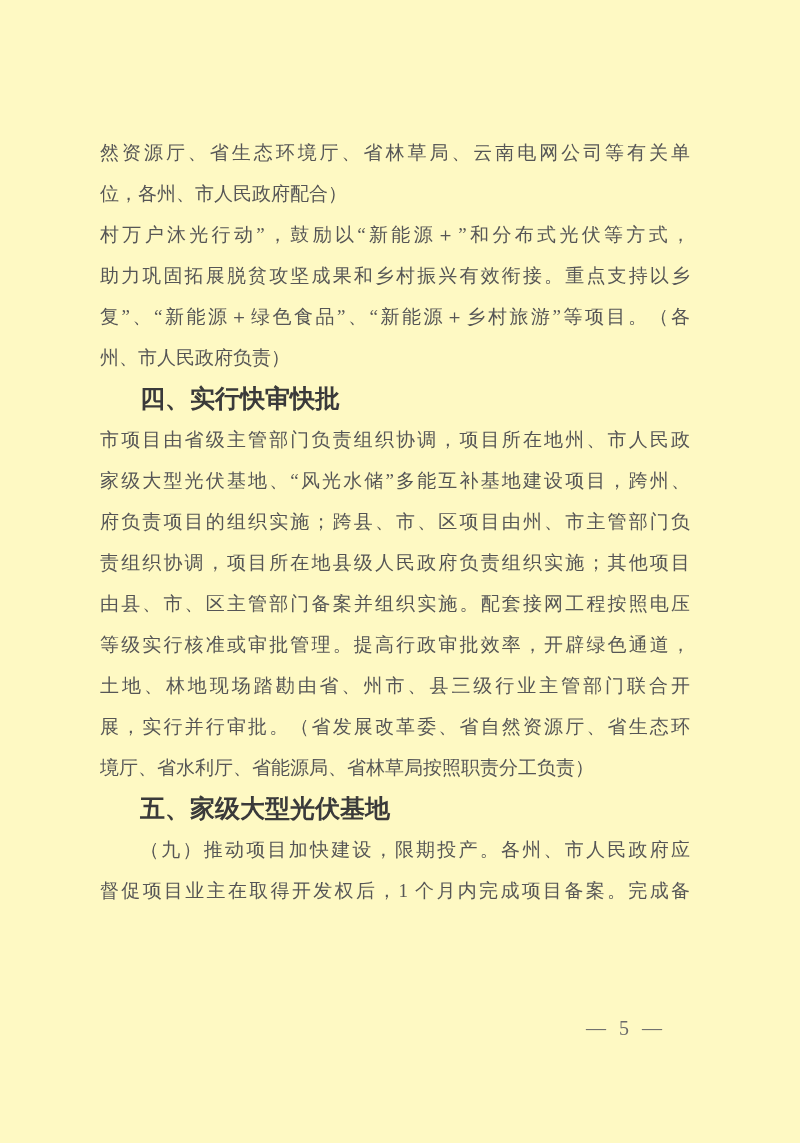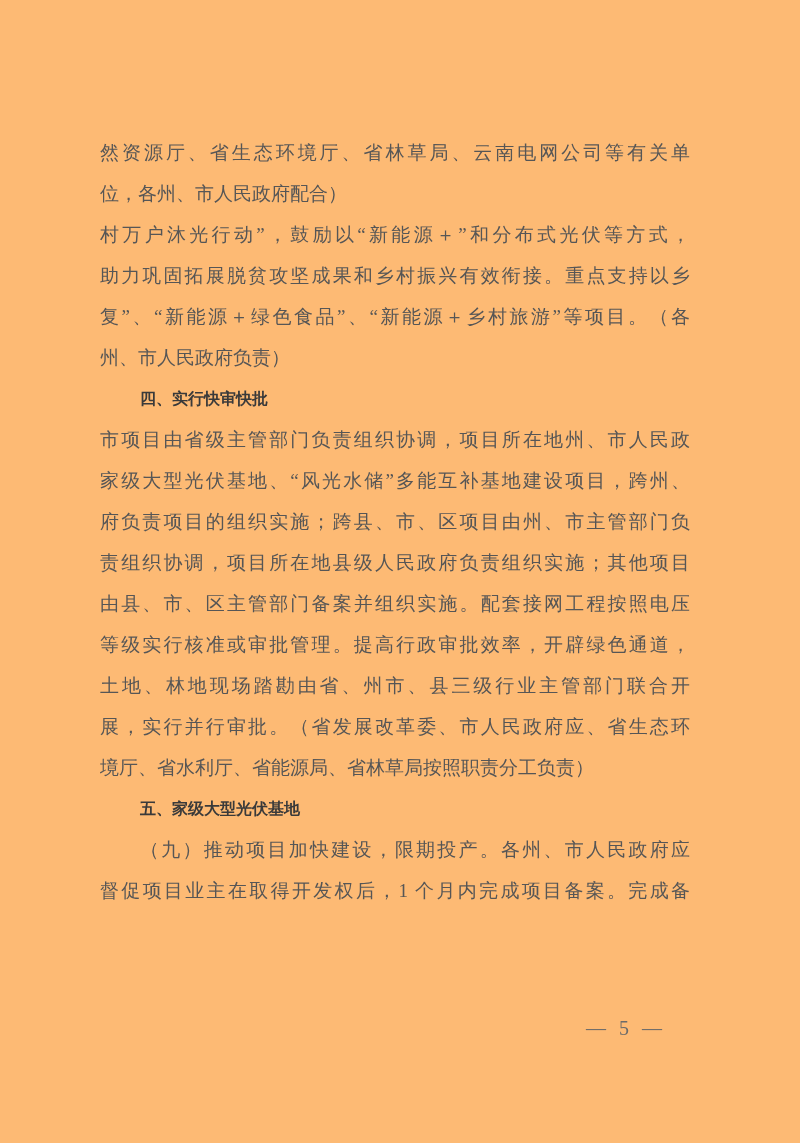--- a/index.html
+++ b/index.html
@@ -4,21 +4,21 @@
 <style>
   html,body{margin:0;padding:0;}
   body{
     width:800px;height:1143px;
     background:#ffffff;
     font-family:"Liberation Serif", serif;
   }
   .page{
     position:relative;
     width:800px;height:1143px;
-    background:#fdba74;
+    background:#fef9c3;
     overflow:hidden;
   }
   .text-block{
     position:absolute;
     left:100px;top:132px;
     width:590px;
   }
   .line{
     height:41px;
     line-height:41px;
@@ -29,21 +29,21 @@
   .j{
     text-align:justify;
     text-align-last:justify;
   }
   .ind{
     text-indent:40px;
   }
   .head{
     font-family:"Liberation Sans", sans-serif;
     font-weight:700;
-    font-size:16px;
+    font-size:25px;
     color:#3a3a3a;
     text-align:right;
     text-align-last:left;
   }
   .page-number{
     position:absolute;
     left:586px;top:1014px;
     font-size:20px;
     line-height:28px;
     color:#6a6a6a;
@@ -72,21 +72,21 @@
     <div class="line head ind">四、实行快审快批</div>
 
     <div>
       <div class="line j">市项目由省级主管部门负责组织协调，项目所在地州、市人民政</div>
       <div class="line j">家级大型光伏基地、“风光水储”多能互补基地建设项目，跨州、</div>
       <div class="line j">府负责项目的组织实施；跨县、市、区项目由州、市主管部门负</div>
       <div class="line j">责组织协调，项目所在地县级人民政府负责组织实施；其他项目</div>
       <div class="line j">由县、市、区主管部门备案并组织实施。配套接网工程按照电压</div>
       <div class="line j">等级实行核准或审批管理。提高行政审批效率，开辟绿色通道，</div>
       <div class="line j">土地、林地现场踏勘由省、州市、县三级行业主管部门联合开</div>
-      <div class="line j">展，实行并行审批。（省发展改革委、市人民政府应、省生态环</div>
+      <div class="line j">展，实行并行审批。（省发展改革委、省自然资源厅、省生态环</div>
       <div class="line">境厅、省水利厅、省能源局、省林草局按照职责分工负责）</div>
     </div>
 
     <div class="line head ind">五、家级大型光伏基地</div>
 
     <div>
       <div class="line j ind">（九）推动项目加快建设，限期投产。各州、市人民政府应</div>
       <div class="line j">督促项目业主在取得开发权后，1 个月内完成项目备案。完成备</div>
     </div>
 

